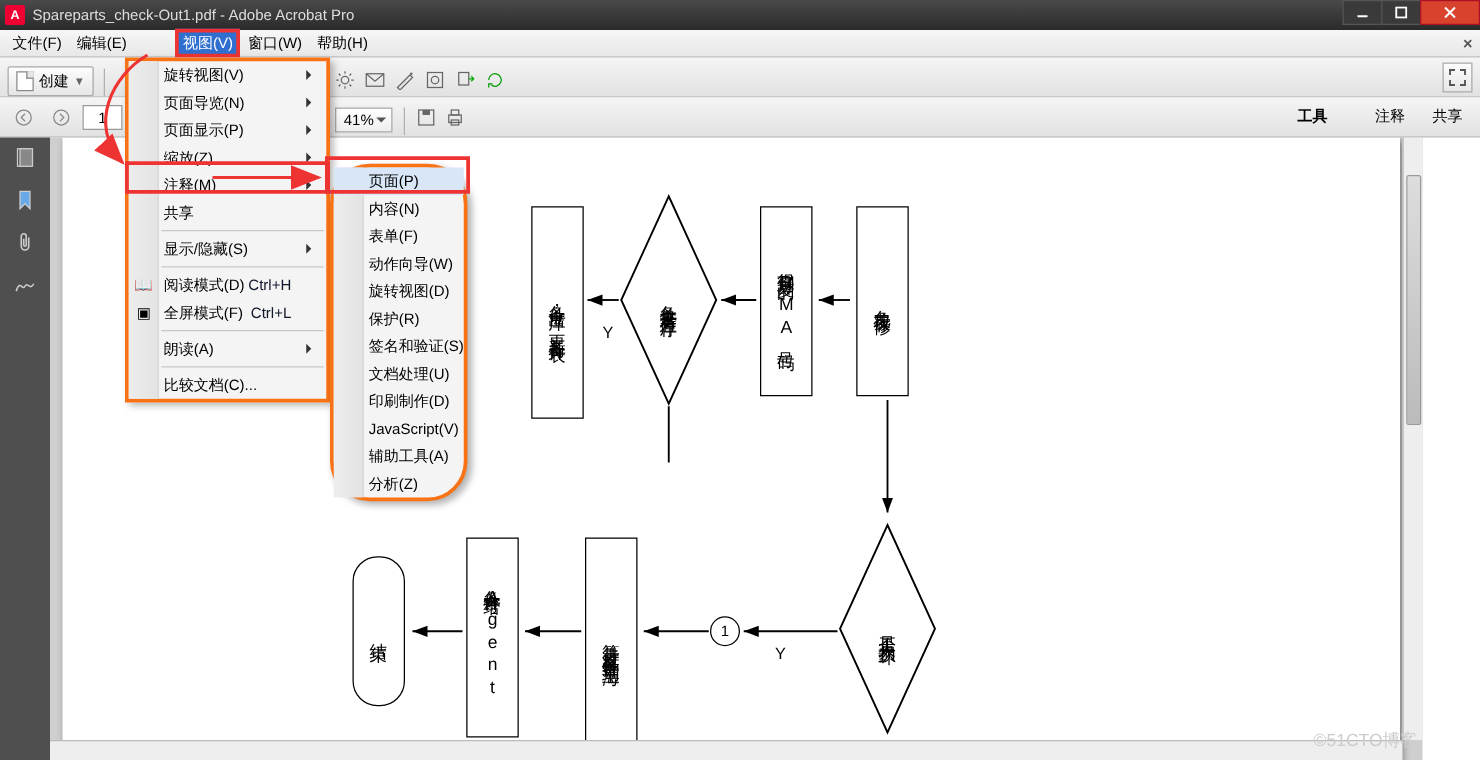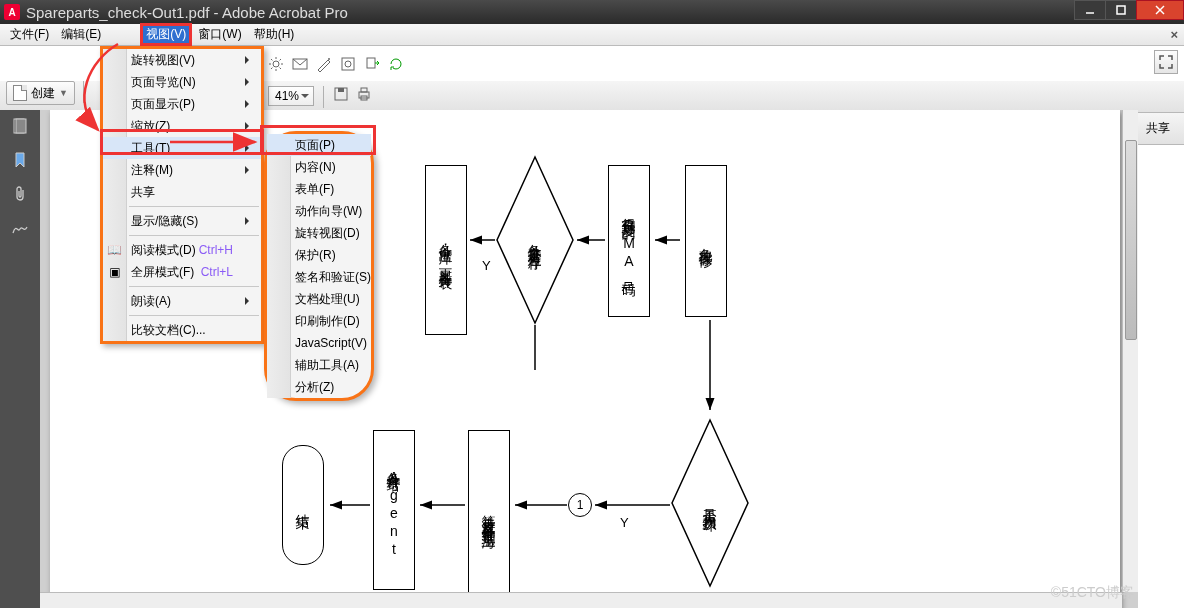--- a/index.html
+++ b/index.html
@@ -1,35 +1,35 @@
 <!DOCTYPE html>
 <html><head>
 <meta charset="utf-8">
 <style>
 * { margin:0; padding:0; box-sizing:border-box; font-family:"Microsoft YaHei","SimSun",Tahoma,sans-serif; font-size:12px; }
 body { width:1184px; height:608px; background:#fff; overflow:hidden; position:relative; }
 
 
 .titlebar { height:24px; background:linear-gradient(#4a4a4a,#2a2a2a); color:#fff; display:flex; align-items:center; padding:0 4px; position:relative; }
 .titlebar .icon { width:16px; height:16px; background:#e03; border-radius:2px; display:flex; align-items:center; justify-content:center; font-size:10px; font-weight:bold; margin-right:6px;}
-.titlebar .title { flex:1; font-size:15px; color:#ddd; }
+.titlebar .title { flex:1; font-size:12px; color:#ddd; }
 .win-btns { position:absolute; right:0; top:0; display:flex; height:20px;}
 .win-btn { width:32px; height:20px; background:#3a3a3a; border:1px solid #555; display:flex; align-items:center; justify-content:center; color:#fff; margin-left:-1px;}
 .win-btn.close { width:48px; background:#d9432d; border-color:#a12; }
 .win-btn svg { width:10px; height:10px; fill:none; stroke:#fff; stroke-width:1.5; }
 
 
 .menubar { height:22px; background:linear-gradient(#f7f7f7,#e7e7e7); border-bottom:1px solid #bbb; display:flex; align-items:center; padding:0 4px; position:relative;}
 .menu-item { padding:2px 6px; cursor:default; }
 .menu-item.active { background:#2f6fd0; color:#fff; }
 .menu-item.redbox { border:3px solid #e33; padding:0 3px 0 3px;margin-left:33px;}
 .menubar .closex { position:absolute; right:6px; top:3px; font-size:13px; font-weight:bold; color:#555;}
 
 
-.tb { height:32px; background:linear-gradient(#f5f5f5,#e2e2e2); border-bottom:1px solid #b8b8b8; display:flex; align-items:flex-start; padding:0 6px; gap:6px;margin-top:35px;}
+.tb { height:32px; background:linear-gradient(#f5f5f5,#e2e2e2); border-bottom:1px solid #b8b8b8; display:flex; align-items:flex-end; padding:0 6px; gap:6px;}
 .tb2 { height:32px; background:linear-gradient(#f5f5f5,#e2e2e2); border-bottom:1px solid #b8b8b8; display:flex; align-items:center; padding:0 6px; gap:4px;}
 .btn { height:24px; min-width:24px; border:1px solid transparent; border-radius:2px; display:flex; align-items:center; justify-content:center; padding:0 4px; gap:2px;}
 .create { background:linear-gradient(#fdfdfd,#e6e6e6); border:1px solid #aaa; padding:0 6px; gap:4px;}
 .create .pg { width:14px; height:16px; background:#fff; border:1px solid #888; position:relative;}
 .create .pg::after { content:""; position:absolute; right:-1px; top:-1px; width:5px; height:5px; background:#e6e6e6; border-left:1px solid #888; border-bottom:1px solid #888;}
 .sep { width:1px; height:22px; background:#b0b0b0; margin:0 2px;}
 .page-input { width:32px; height:20px; border:1px solid #999; background:#fff; text-align:center; font-size:12px;}
 .zoom { height:20px; border:1px solid #aaa; background:linear-gradient(#fff,#eee); padding:0 14px 0 6px; position:relative; display:flex; align-items:center;}
 .zoom::after { content:""; position:absolute; right:4px; top:7px; border:4px solid transparent; border-top-color:#555;}
 .expand-corner{ position:absolute; right:6px; top:50px; width:24px; height:24px; border:1px solid #aaa; background:linear-gradient(#fdfdfd,#e6e6e6); display:flex; align-items:center; justify-content:center;}
@@ -43,21 +43,21 @@
 .page { position:absolute; left:10px; top:0; width:1070px; height:800px; background:#fff; box-shadow:2px 2px 6px rgba(0,0,0,0.4);}
 .scroll-v { position:absolute; right:0; top:0; width:16px; bottom:16px; background:#eee; border-left:1px solid #bbb;}
 .scroll-v .thumb { position:absolute; left:2px; width:12px; top:30px; height:200px; background:linear-gradient(#ddd,#bbb); border:1px solid #999; border-radius:2px;}
 .scroll-h { position:absolute; left:0; right:16px; bottom:0; height:16px; background:#eee; border-top:1px solid #bbb;}
 
 
 .dropdown { position:absolute; background:#f4f4f4; border:3px solid #f97316; box-shadow:3px 3px 6px rgba(0,0,0,0.3); z-index:500;}
 .dropdown .mi { height:22px; display:flex; align-items:center; padding:0 28px 0 28px; position:relative; white-space:nowrap;}
 .dropdown .mi.hi { background:#d8e6f8;}
 .dropdown .mi .arrow { position:absolute; right:8px; top:7px; border:4px solid transparent; border-left-color:#333;}
-.dropdown .mi .sc { position:absolute; right:28px; color:#8b5cf6;}
+.dropdown .mi .sc { position:absolute; right:28px; color:#0f172a;}
 .dropdown .msep { height:1px; background:#c8c8c8; margin:3px 2px 3px 26px;}
 .dropdown .mi .ic { position:absolute; left:4px; width:16px; height:16px; display:flex; align-items:center;justify-content:center;}
 .dropdown .leftstrip { position:absolute; left:0; top:0; bottom:0; width:24px; background:linear-gradient(to right,#ededed,#e3e3e3); border-right:1px solid #d0d0d0;}
 
 .menu1 { left:100px; top:46px; width:164px;}
 .menu2 { left:264px; top:131px; width:110px;border-radius:32px;}
 .redframe { position:absolute; border:3px solid #e33; z-index:600; pointer-events:none;}
 .rf1 { left:100px; top:129px; width:164px; height:26px;}
 .rf2 { left:260px; top:125px; width:116px; height:30px;}
 
@@ -241,24 +241,20 @@
   <div class="mi">
       <span>页面导览(N)</span>
       <span class="arrow"></span>
     </div>
   <div class="mi">
       <span>页面显示(P)</span>
       <span class="arrow"></span>
     </div>
   <div class="mi">
       <span>缩放(Z)</span>
-      <span class="arrow"></span>
-    </div>
-  <div class="mi hi">
-      <span>工具(T)</span>
       <span class="arrow"></span>
     </div>
   <div class="mi">
       <span>注释(M)</span>
       <span class="arrow"></span>
     </div>
   <div class="mi">
       <span>共享</span>
     </div>
   <div class="msep"></div>

